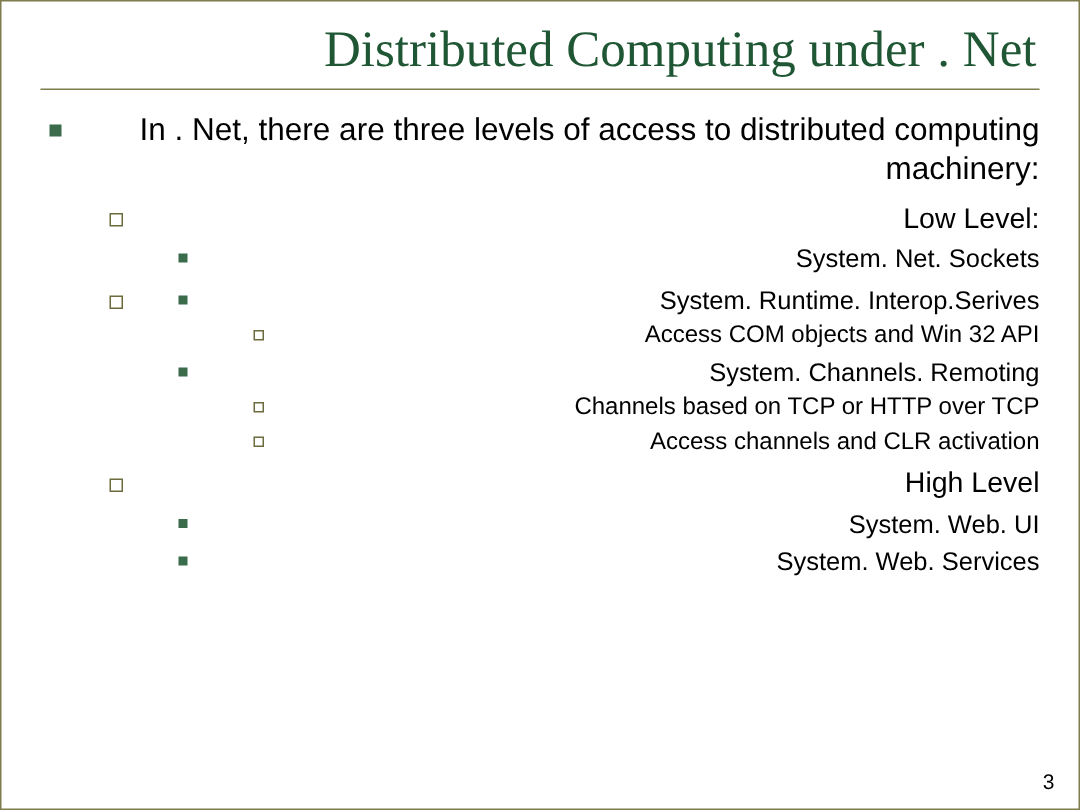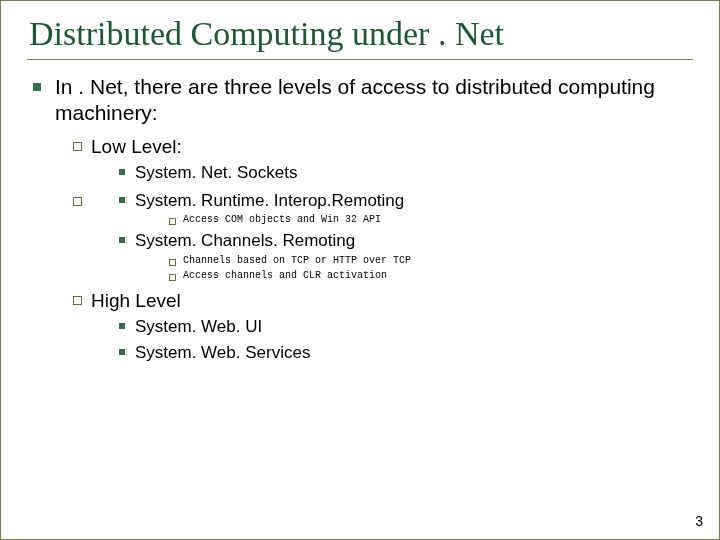--- a/index.html
+++ b/index.html
@@ -4,21 +4,21 @@
 <style>
   :root {
     --border-olive: #7d7d4d;
     --title-green: #1f5634;
     --bullet-green: #3a6b4a;
     --bullet-olive: #6b6b3d;
     --text: #000;
     --slide-w: 720px;
     --slide-h: 540px;
   }
-  * { box-sizing: border-box; }
+  * { box-sizing: border-box; text-align: right; }
   html, body {
     margin: 0;
     padding: 0;
     background: #fff;
   }
   .slide {
     position: relative;
     width: var(--slide-w);
     height: var(--slide-h);
     background: #fff;
@@ -88,24 +88,23 @@
     position: absolute;
     left: 28px;
     top: 0.42em;
     width: 6px;
     height: 6px;
     background: var(--bullet-green);
   }
   
   ul.l4 { margin-top: 2px; }
   ul.l4 > li {
-    font-size: 10px;
+    font-size: 16px;
     padding-left: 48px;
     margin-top: 3px;
-    font-family: Liberation Mono, monospace;
   }
   ul.l4 > li::before {
     content: "";
     position: absolute;
     left: 34px;
     top: 0.40em;
     width: 5px;
     height: 5px;
     background: transparent;
     border: 1px solid var(--bullet-olive);
@@ -136,21 +135,21 @@
           <ul class="l3">
             <li>
               <span>System. Net. Sockets</span>
             </li>
           </ul>
         </li>
 
         <li>
           <ul class="l3">
             <li>
-              <span>System. Runtime. Interop.Remoting</span>
+              <span>System. Runtime. Interop.Serives</span>
               <ul class="l4">
                 <li>
                   <span>Access COM objects and Win 32 API</span>
                 </li>
               </ul>
             </li>
             <li>
               <span>System. Channels. Remoting</span>
               <ul class="l4">
                 <li>

